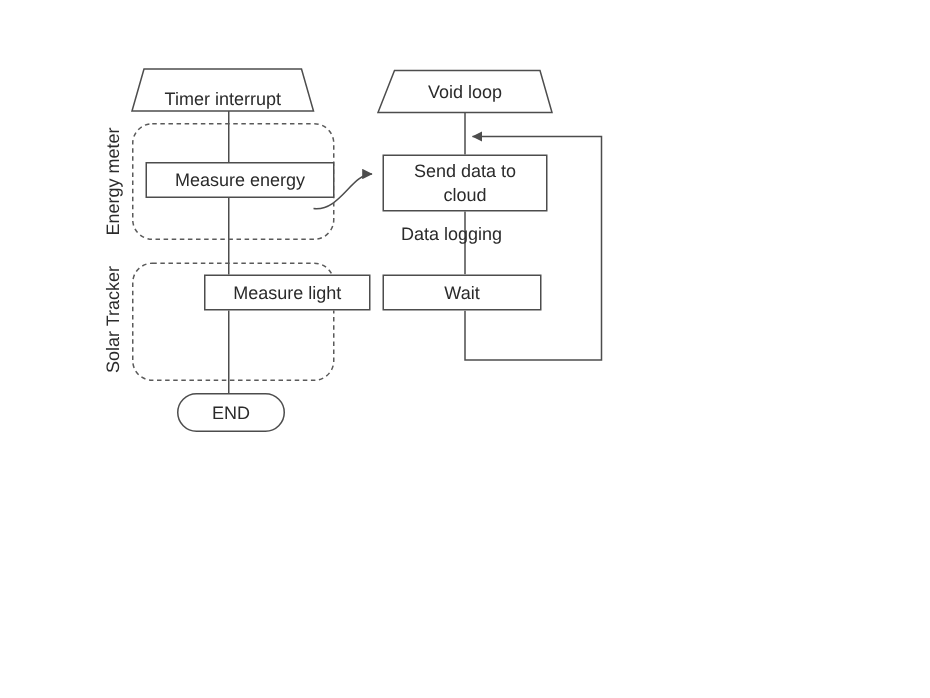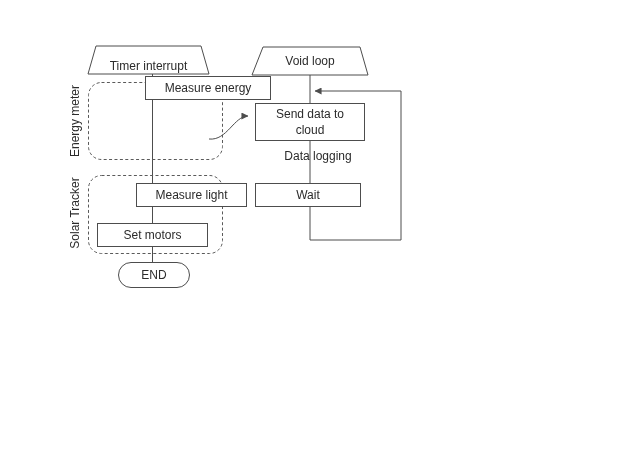--- a/index.html
+++ b/index.html
@@ -63,35 +63,32 @@
   <div class="plain-label" style="left:88px;top:46px;width:121px;height:40px;">
     <span>Timer interrupt</span>
   </div>
   <div class="plain-label" style="left:252px;top:47px;width:116px;height:28px;">
     <span>Void loop</span>
   </div>
 
   <div class="rot-label" style="left:35px;top:114px;">Energy meter</div>
   <div class="rot-label" style="left:35px;top:206px;">Solar Tracker</div>
 
-  <div class="box" style="left:97px;top:76px;width:126px;height:24px;margin-left:48px;">
+  <div class="box" style="left:97px;top:108px;width:126px;height:24px;">
     <span>Measure energy</span>
   </div>
   <div class="box" style="left:97px;top:183px;width:111px;height:24px;margin-left:39px;">
     <span>Measure light</span>
-  </div>
-  <div class="box" style="left:97px;top:223px;width:111px;height:24px;">
-    <span>Set motors</span>
   </div>
 
   <div class="box terminator" style="left:118px;top:262px;width:72px;height:26px;">
     <span>END</span>
   </div>
 
   <div class="box" style="left:255px;top:103px;width:110px;height:38px;">
     <span class="wrap-span">Send data to cloud</span>
   </div>
-  <div class="plain-label" style="left:263px;top:148px;width:110px;height:16px;text-align:center;">Data logging</div>
+  <div class="plain-label" style="left:246px;top:148px;width:110px;height:16px;text-align:center;">Data logging</div>
   <div class="box" style="left:255px;top:183px;width:106px;height:24px;">
     <span>Wait</span>
   </div>
 
 </div>
 
 </body></html>

